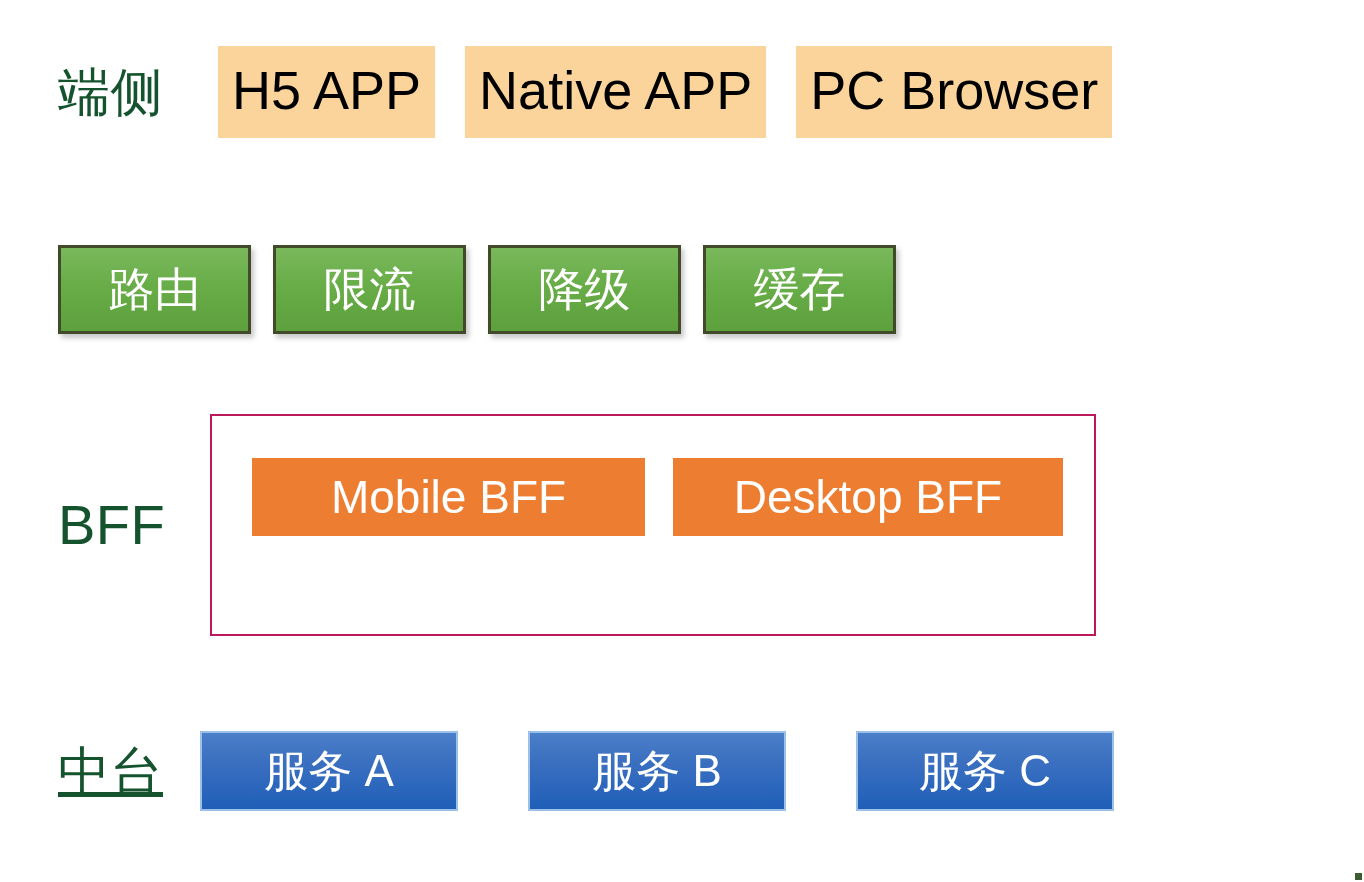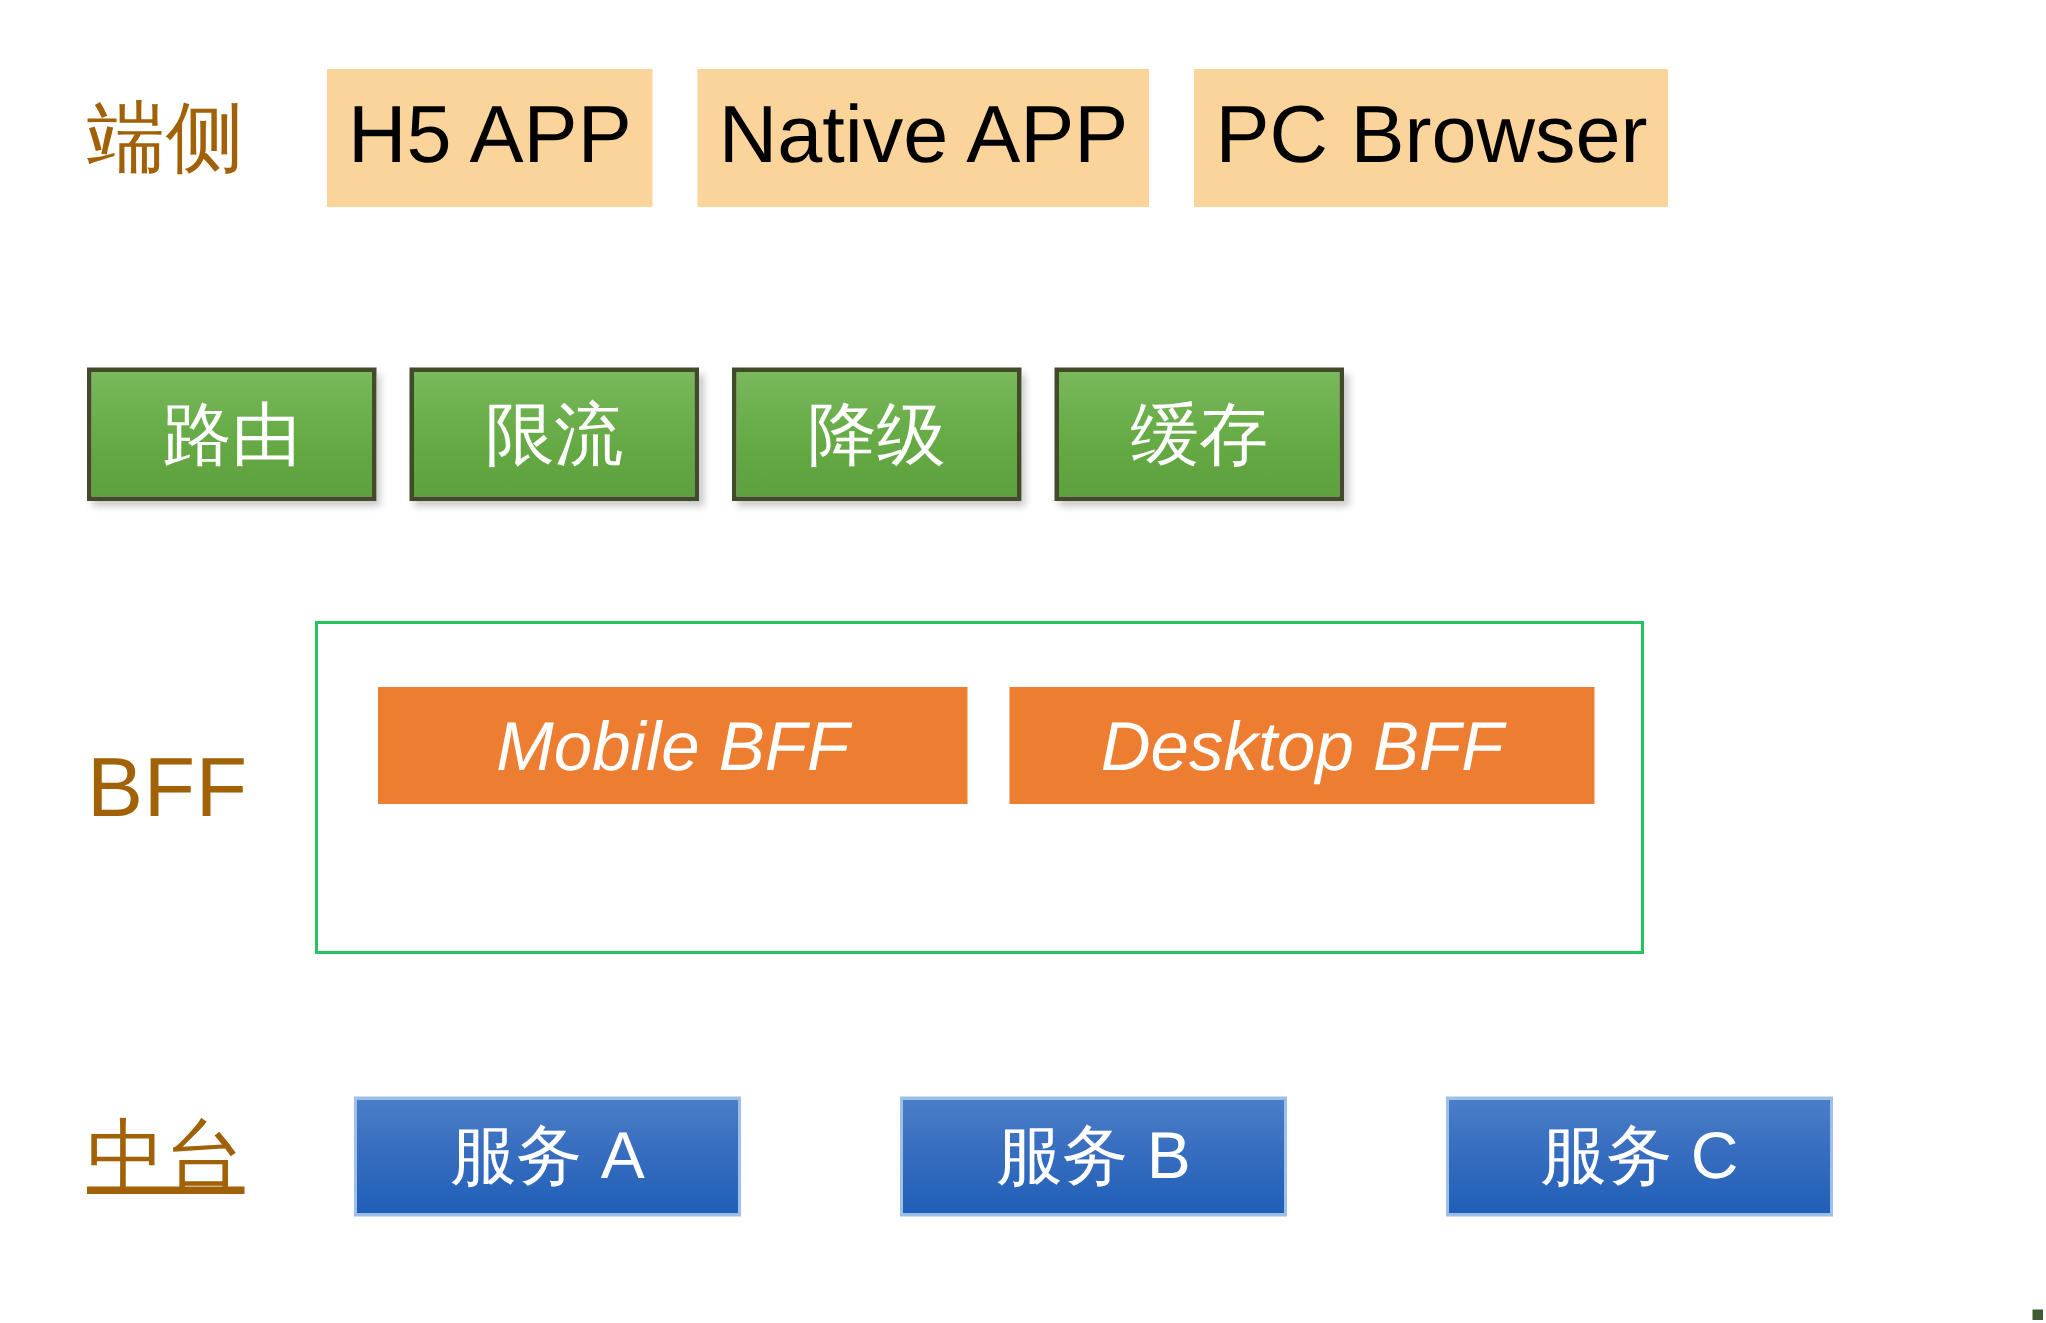--- a/index.html
+++ b/index.html
@@ -26,21 +26,21 @@
 
   
   .row {
     position: absolute;
     display: flex;
     align-items: center;
   }
   .row-label {
     font-size: 52px;
     line-height: 1;
-    color: #a16207;
+    color: #14532d;
     white-space: nowrap;
     letter-spacing: 0.5px;
   }
 
   
   #row-client {
     left: 58px;
     top: 46px;
     height: 92px;
   }
@@ -102,25 +102,24 @@
     top: 396px;
     height: 257px;
   }
   #row-bff .row-label {
     width: 152px;
     font-size: 56px;
   }
   #bff-box {
     width: 886px;
     height: 222px;
-    border: 2px solid #22c55e;
+    border: 2px solid #be185d;
     box-sizing: border-box;
     background: #ffffff;
     position: relative;
-    font-style: italic;
   }
   #bff-services {
     position: absolute;
     left: 0;
     top: 42px;
     width: 100%;
     height: 78px;
     display: flex;
     align-items: center;
   }
@@ -180,21 +179,20 @@
     color: #ffffff;
     font-size: 44px;
     line-height: 1;
     width: 258px;
     height: 80px;
     display: flex;
     align-items: center;
     justify-content: center;
     box-sizing: border-box;
     white-space: nowrap;
-    margin-left: 36px;
   }
 
   #corner-mark {
     position: absolute;
     right: 2px;
     bottom: 2px;
     width: 7px;
     height: 7px;
     background: #3e5c33;
   }

